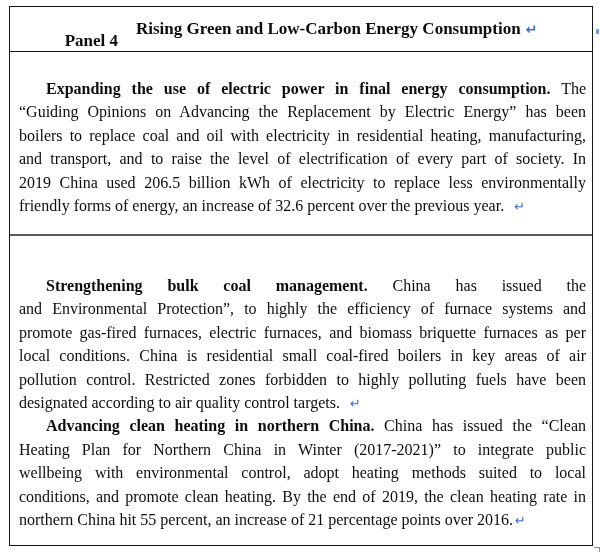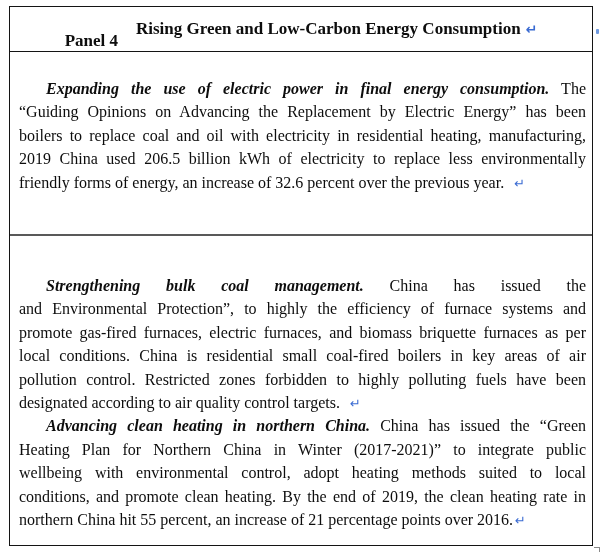--- a/index.html
+++ b/index.html
@@ -24,21 +24,21 @@
   }
   .box1{flex:0 0 auto;height:184px;border-bottom:2px solid #595959;padding-top:25px;}
   .box2{flex:1 1 auto;padding-top:38px;}
   .line{
     height:23.4px;line-height:23.4px;overflow:hidden;text-align:justify;
     white-space:normal;
   }
   .line.j::after{content:"";display:inline-block;width:100%;}
   .line.last{text-align:left;}
   .line.indent{text-indent:27px;}
-  .b{font-weight:bold;font-style:italic;}
+  .b{font-weight:bold;}
   .arrow{
     color:#3a6bd2;font-size:13px;line-height:1;
     font-family:"DejaVu Sans", sans-serif;margin-left:2px;
   }
   .arrow.gap{margin-left:10px;}
   .title-row .arrow{font-size:14px;margin-left:5px;}
   .speck{
     position:absolute;right:1px;top:29px;width:3px;height:5px;
     background:#6f9ae0;border-radius:1px;
   }
@@ -53,31 +53,32 @@
 <div class="panel">
   <div class="title-row">
     <span class="title-left">Panel 4</span>
     <span>Rising Green and Low-Carbon Energy Consumption</span>
     <span class="arrow">↵</span>
   </div>
   <div class="box box1">
       <div class="line j indent"><span class="b">Expanding the use of electric power in final energy consumption.</span><span> The</span></div>
       <div class="line j"><span>“Guiding Opinions on Advancing the Replacement by Electric Energy” has been</span></div>
       <div class="line j"><span>boilers to replace coal and oil with electricity in residential heating, manufacturing,</span></div>
+      <div class="line j"><span>and transport, and to raise the level of electrification of every part of society. In</span></div>
       <div class="line j"><span>2019 China used 206.5 billion kWh of electricity to replace less environmentally</span></div>
       <div class="line last"><span>friendly forms of energy, an increase of 32.6 percent over the previous year.</span><span class="arrow gap">↵</span></div>
     </div>
   <div class="box box2">
       <div class="line j indent"><span class="b">Strengthening bulk coal management.</span><span> China has issued the</span></div>
       <div class="line j"><span>and Environmental Protection”, to highly the efficiency of furnace systems and</span></div>
       <div class="line j"><span>promote gas-fired furnaces, electric furnaces, and biomass briquette furnaces as per</span></div>
       <div class="line j"><span>local conditions. China is residential small coal-fired boilers in key areas of air</span></div>
       <div class="line j"><span>pollution control. Restricted zones forbidden to highly polluting fuels have been</span></div>
       <div class="line last"><span>designated according to air quality control targets.</span><span class="arrow gap">↵</span></div>
-      <div class="line j indent"><span class="b">Advancing clean heating in northern China.</span><span> China has issued the “Green</span></div>
+      <div class="line j indent"><span class="b">Advancing clean heating in northern China.</span><span> China has issued the “Clean</span></div>
       <div class="line j"><span>Heating Plan for Northern China in Winter (2017-2021)” to integrate public</span></div>
       <div class="line j"><span>wellbeing with environmental control, adopt heating methods suited to local</span></div>
       <div class="line j"><span>conditions, and promote clean heating. By the end of 2019, the clean heating rate in</span></div>
       <div class="line last"><span>northern China hit 55 percent, an increase of 21 percentage points over 2016.</span><span class="arrow">↵</span></div>
     </div>
 </div>
 
 <div class="speck"></div>
 <div class="corner-mark"></div>
 

